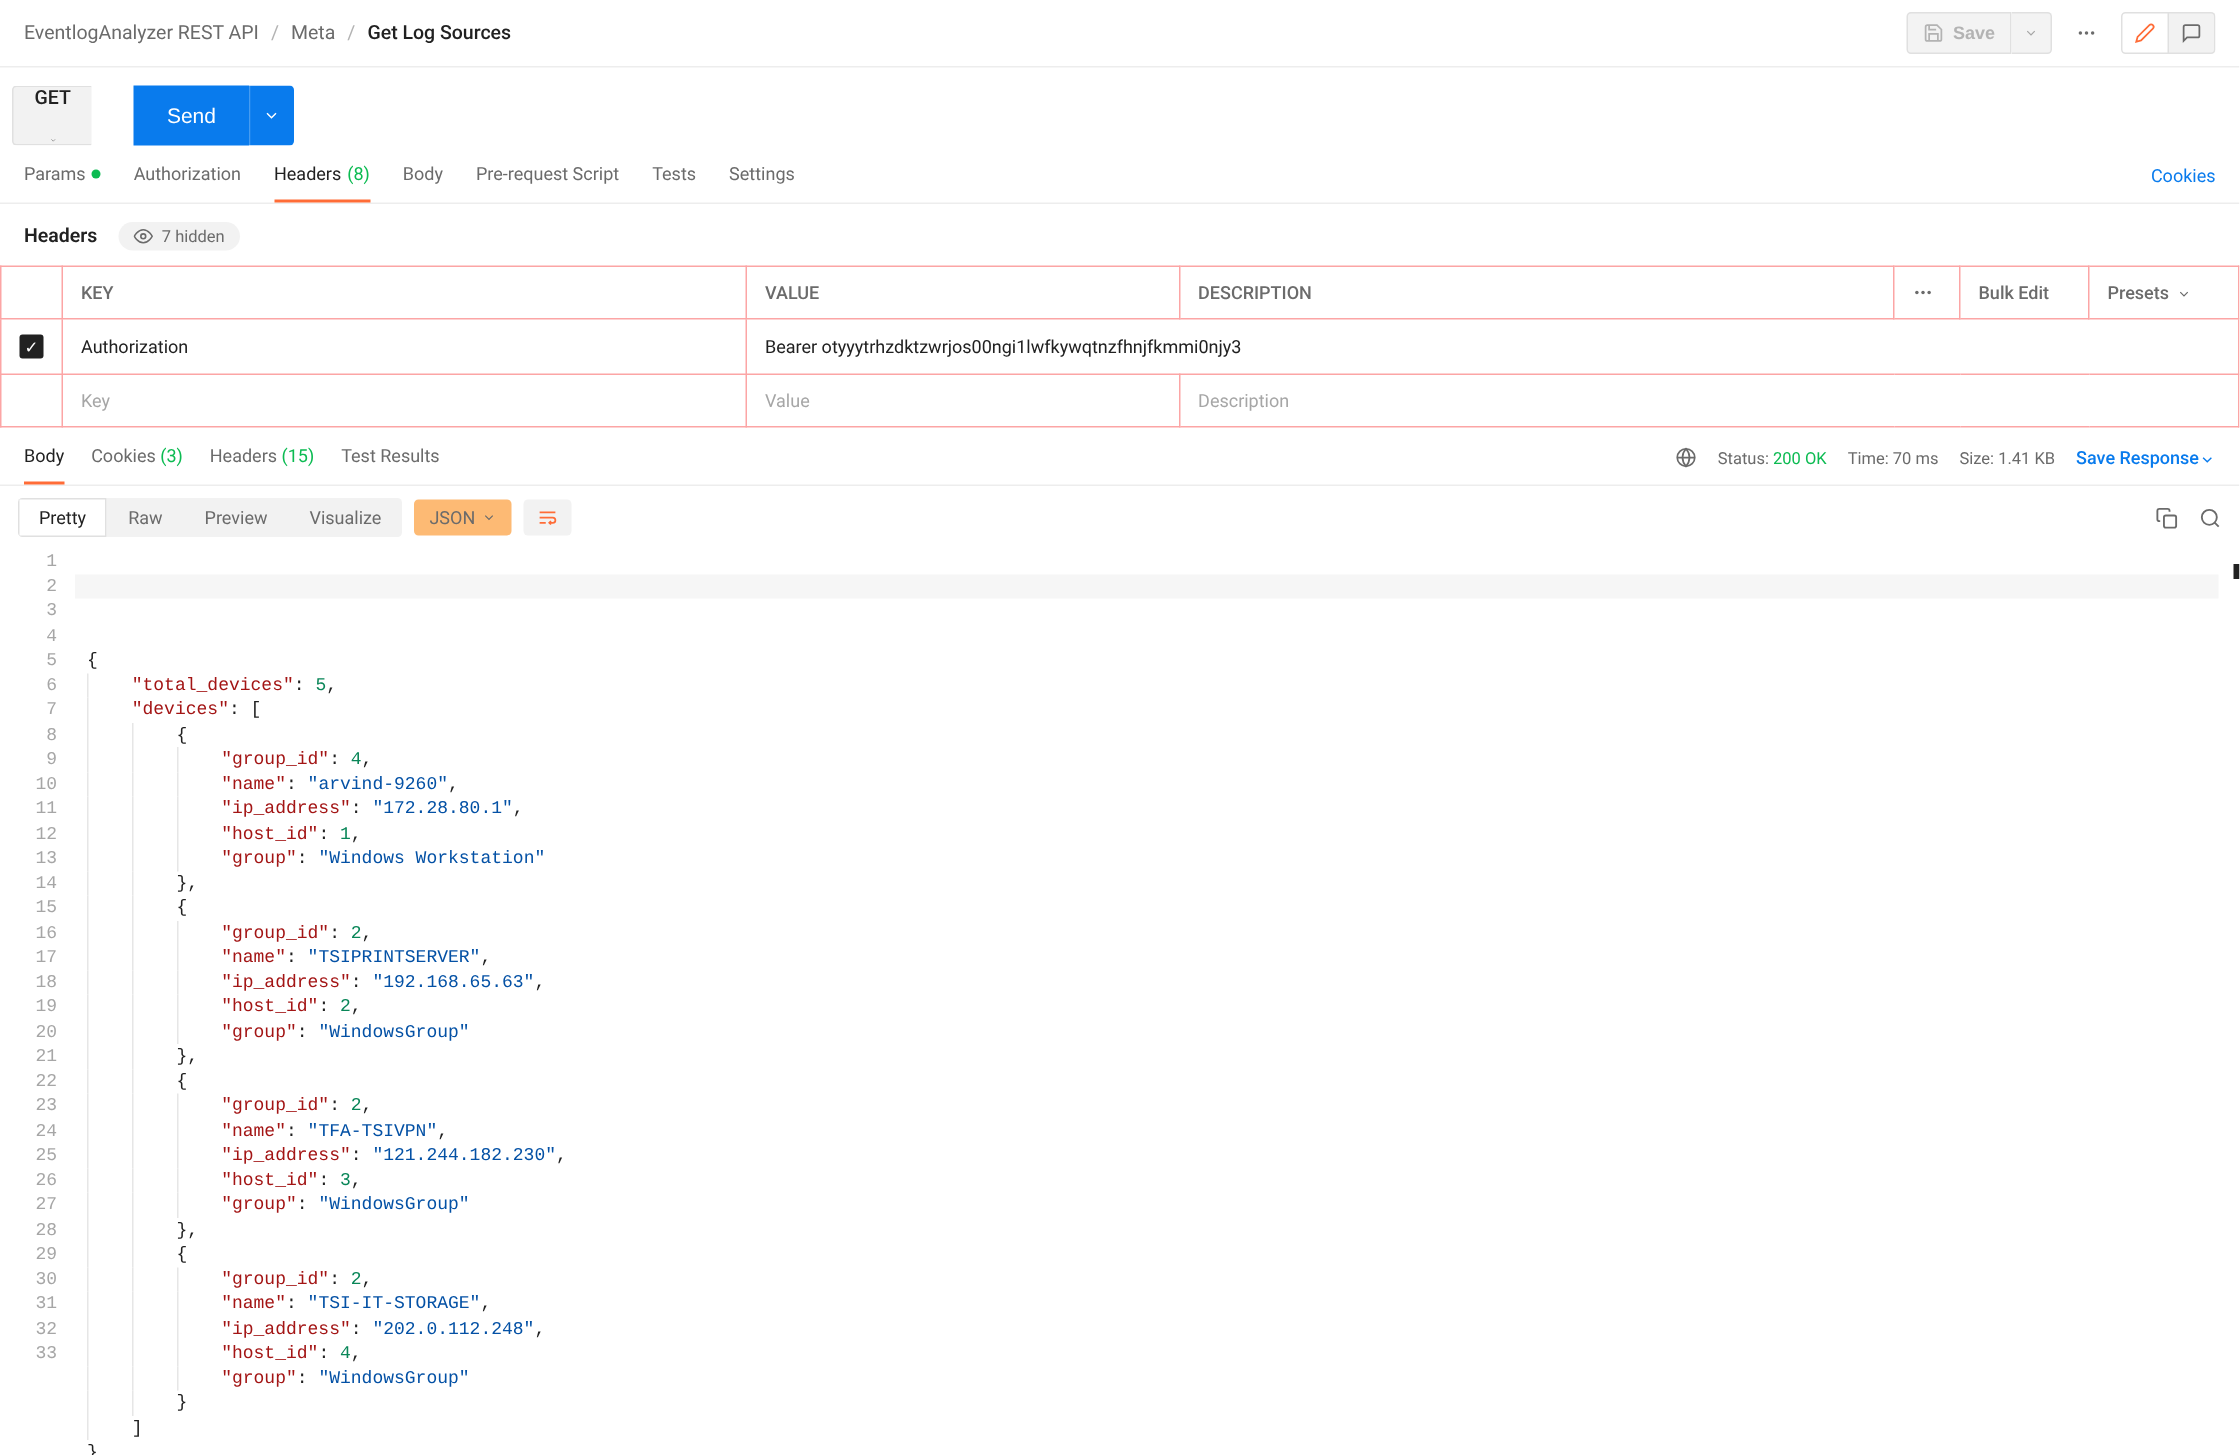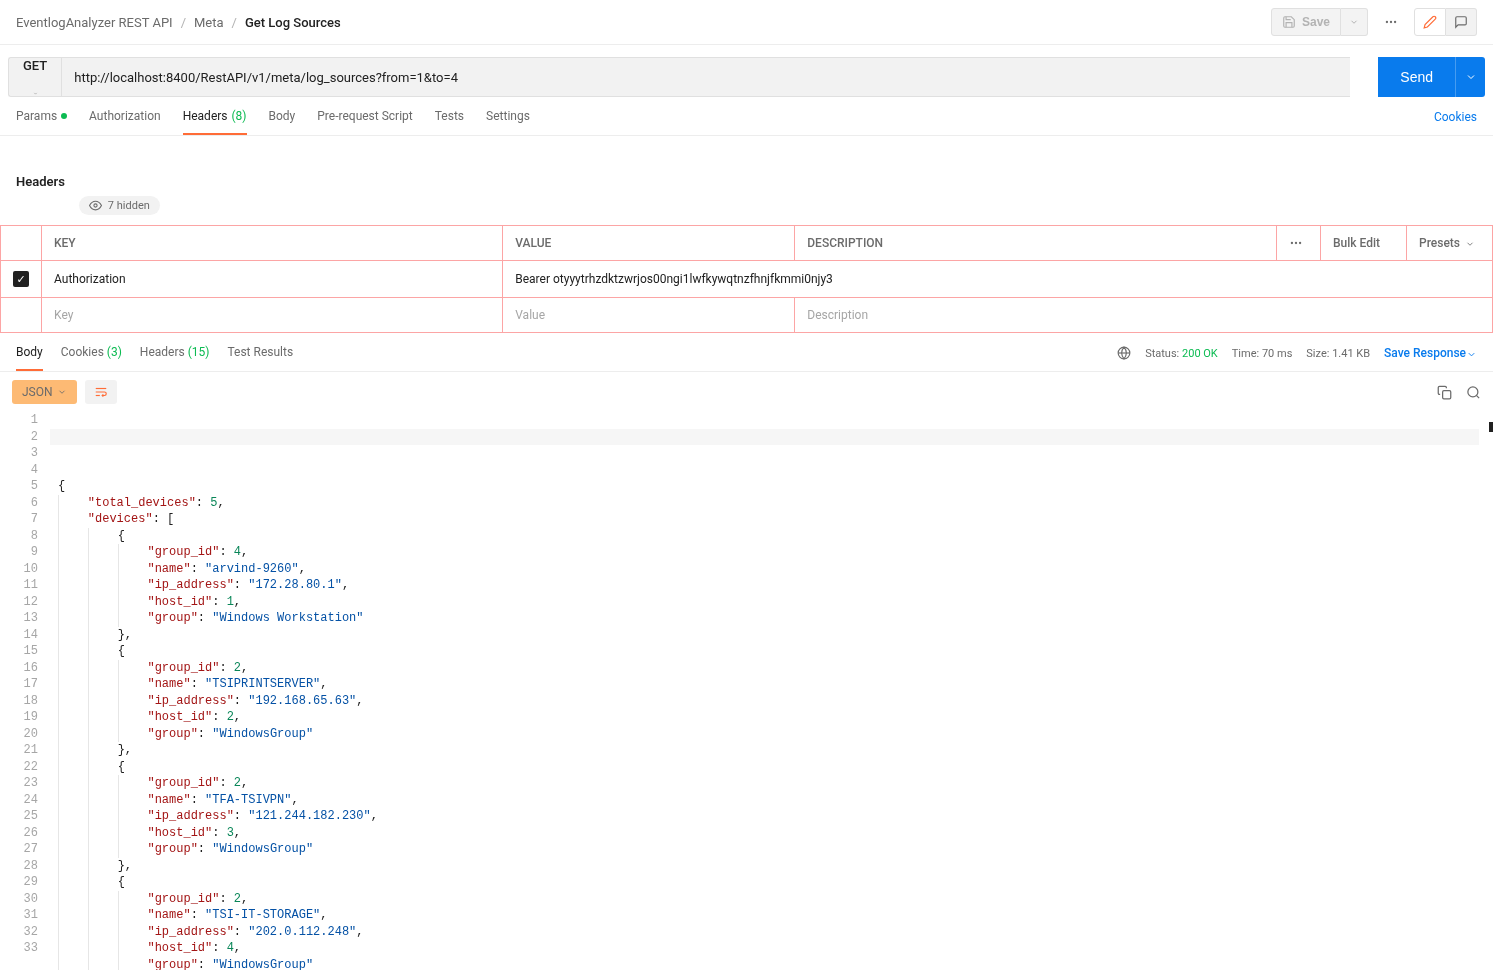--- a/index.html
+++ b/index.html
@@ -22,30 +22,30 @@
   .send-btn { background: #097bed; color: #fff; border: none; padding: 0 22px; font-size: 14px; font-weight: 500; height: 40px; border-radius: 0; display:flex; align-items:center;margin-left:28px;}
   .send-caret { background: #097bed; color:#fff; border:none; height:40px; width:30px; border-radius: 0 3px 3px 0; display:flex; align-items:center; justify-content:center; border-left:1px solid rgba(255,255,255,0.25);}
   .req-tabs { display: flex; align-items: center; gap: 22px; padding: 12px 16px 0 16px; border-bottom: 1px solid #ededed; position: relative;}
   .req-tab { padding: 0 0 10px 0; font-size: 12px; color: #6b6b6b; cursor: pointer; border-bottom: 2px solid transparent; display:flex; align-items:center; gap:4px;}
   .req-tab.active { color: #212121; border-bottom-color: #ff6c37; }
   .dot-green { width:6px; height:6px; border-radius:50%; background:#0cbb52; display:inline-block;}
   .count-green { color:#0cbb52; }
   .cookies-link { margin-left:auto; color:#097bed; font-size:12px; padding-bottom:10px; cursor:pointer;}
   .hdr-sub { display:flex; align-items:center; gap:14px; padding: 12px 16px 10px 16px; font-size:12px; color:#6b6b6b;}
   .hdr-sub .title { font-weight:600; color:#212121; font-size:13px;}
-  .pill { display:inline-flex; align-items:center; gap:6px; padding:3px 10px; border-radius:14px; background:#f2f2f2; font-size:11px; color:#6b6b6b;margin-top:48px;}
+  .pill { display:inline-flex; align-items:center; gap:6px; padding:3px 10px; border-radius:14px; background:#f2f2f2; font-size:11px; color:#6b6b6b;}
   .tbl { width:100%; border-collapse:collapse; font-size:12px; }
   .tbl th, .tbl td { border:1px solid #fca5a5; padding:10px 12px; text-align:left; vertical-align:middle;}
   .tbl th { color:#6b6b6b; font-weight:500; background:#fff;}
   .cb-cell { width:40px; text-align:center;}
   .chk { width:16px; height:16px; background:#212121; border-radius:2px; display:inline-flex; align-items:center; justify-content:center; color:#fff; font-size:11px;}
   .placeholder { color:#a6a6a6; }
   .actions-cell { width:44px; text-align:center; color:#6b6b6b;}
   .bulk-edit-cell { width:86px; color:#212121; font-weight:500; }
-  .presets-cell { width:86px; color:#212121; font-weight:500;}
+  .presets-cell { width:100px; color:#212121; font-weight:500;}
   .resp-tabs { display:flex; align-items:center; gap:18px; padding: 12px 16px 0 16px; border-bottom:1px solid #ededed; }
   .resp-tab { padding: 0 0 10px 0; font-size:12px; color:#6b6b6b; cursor:pointer; border-bottom:2px solid transparent;}
   .resp-tab.active { color:#212121; border-bottom-color:#ff6c37;}
   .resp-right { margin-left:auto; display:flex; align-items:center; gap:14px; font-size:11px; color:#6b6b6b; padding-bottom:10px;}
   .status-ok { color:#0cbb52;}
   .save-resp { color:#097bed; font-size:12px; display:flex; align-items:flex-end; gap:0; cursor:pointer; font-weight:500;}
   .viewer-bar { display:flex; align-items:center; padding: 8px 12px; gap:8px;}
   .seg { display:flex; background:#f2f2f2; border-radius:3px; overflow:hidden;}
   .seg-btn { padding:6px 14px; font-size:12px; color:#6b6b6b; cursor:pointer;}
   .seg-btn.active { background:#fff; color:#212121; box-shadow: inset 0 0 0 1px #e0e0e0;}
@@ -118,21 +118,20 @@
   </div>
 </div>
 
 <div class="req-bar">
   <div class="method-select">
     <span>GET</span>
     <svg width="11" height="11" viewBox="0 0 24 24" fill="none" stroke="#6b6b6b" stroke-width="2">
         <polyline points="6 9 12 15 18 9"></polyline>
       </svg>
   </div>
-  <div class="url-input">http://localhost:8400/RestAPI/v1/meta/log_sources?from=1&amp;to=4</div>
   <div class="send-btn-wrap">
     <button class="send-btn">
         <span>Send</span>
       </button>
     <button class="send-caret">
       <svg width="12" height="12" viewBox="0 0 24 24" fill="none" stroke="#fff" stroke-width="2">
           <polyline points="6 9 12 15 18 9"></polyline>
         </svg>
     </button>
   </div>
@@ -221,20 +220,26 @@
     <span class="save-resp">
       <span>Save Response</span>
       <svg width="11" height="11" viewBox="0 0 24 24" fill="none" stroke="#097bed" stroke-width="2">
           <polyline points="6 9 12 15 18 9"></polyline>
         </svg>
     </span>
   </div>
 </div>
 
 <div class="viewer-bar">
+  <div class="seg">
+    <div class="seg-btn active">Pretty</div>
+    <div class="seg-btn">Raw</div>
+    <div class="seg-btn">Preview</div>
+    <div class="seg-btn">Visualize</div>
+  </div>
   <div class="fmt-sel">
     <span>JSON</span>
     <svg width="10" height="10" viewBox="0 0 24 24" fill="none" stroke="#6b6b6b" stroke-width="2">
         <polyline points="6 9 12 15 18 9"></polyline>
       </svg>
   </div>
   <div class="wrap-btn">
     <svg width="16" height="14" viewBox="0 0 24 24" fill="none" stroke="#ff6c37" stroke-width="2">
         <line x1="3" y1="6" x2="21" y2="6"></line>
         <path d="M3 12h15a3 3 0 0 1 0 6h-4"></path>

